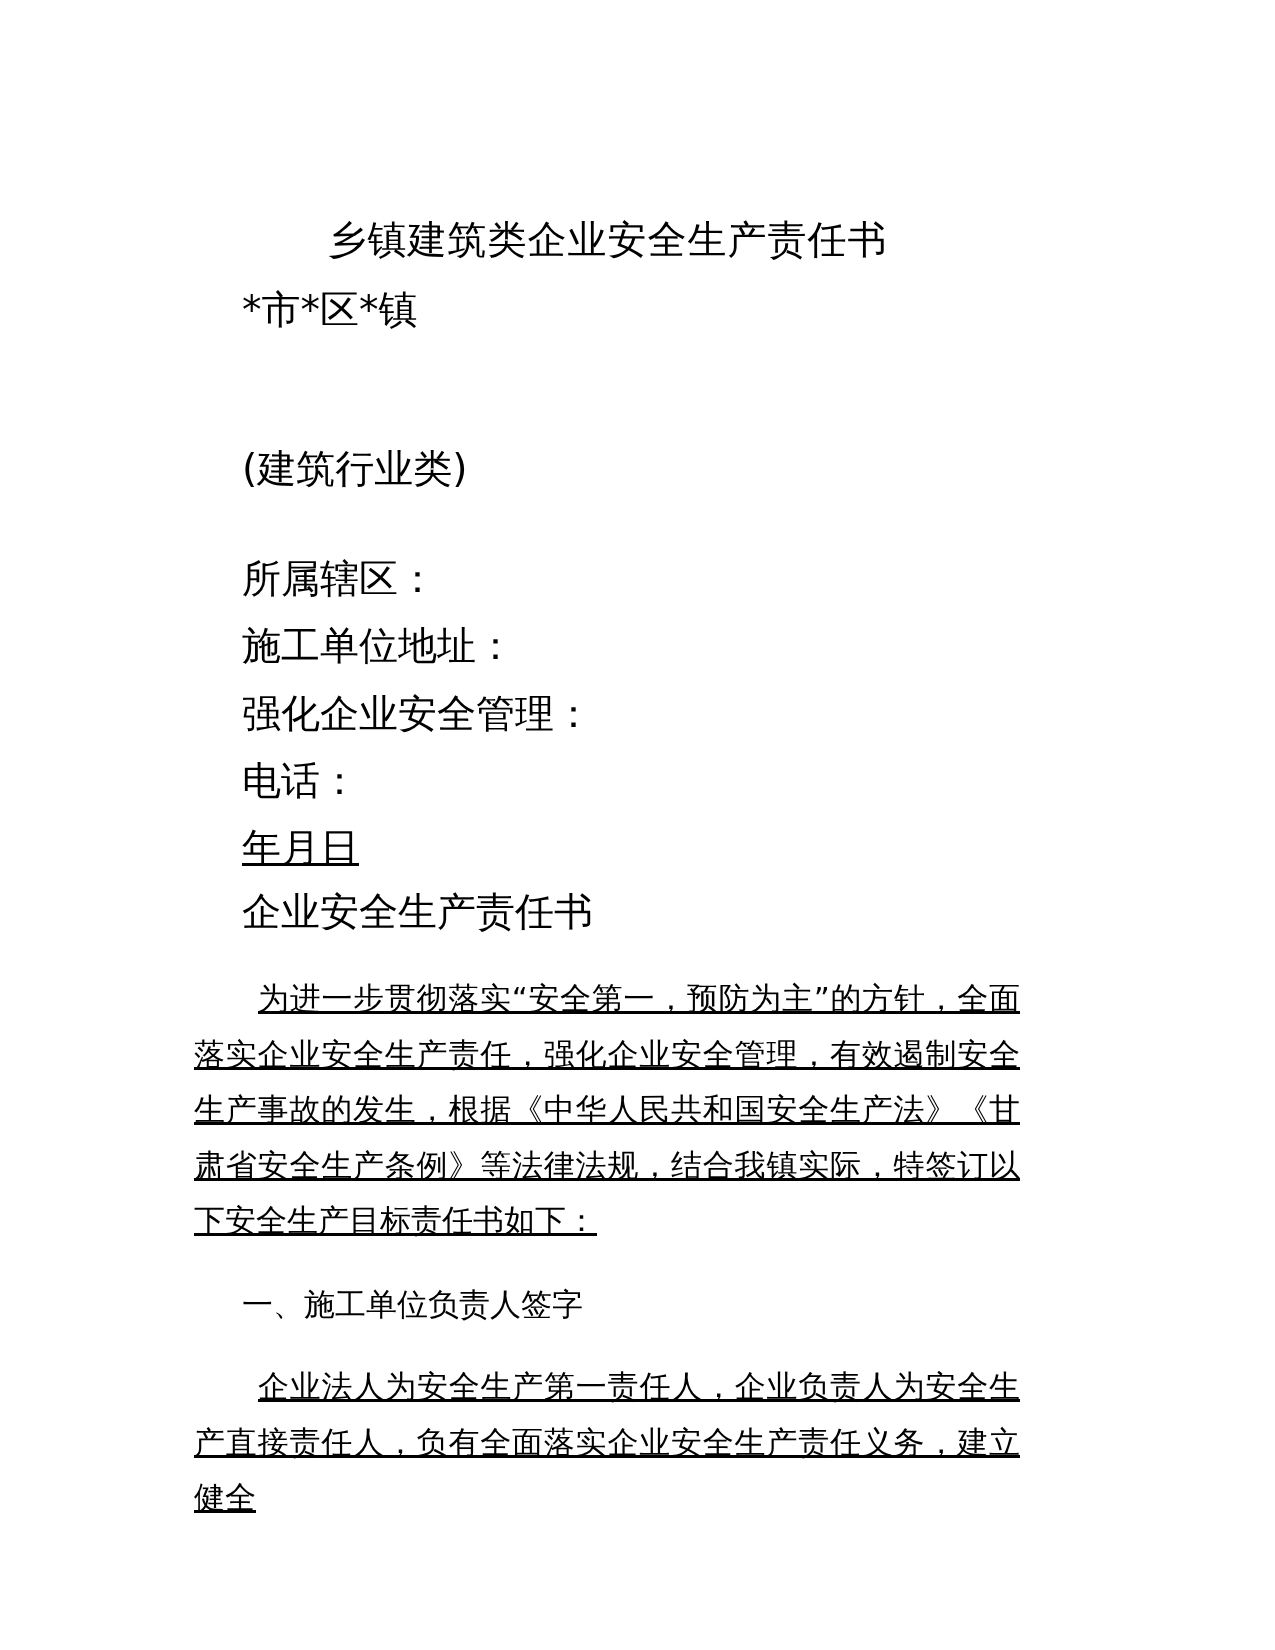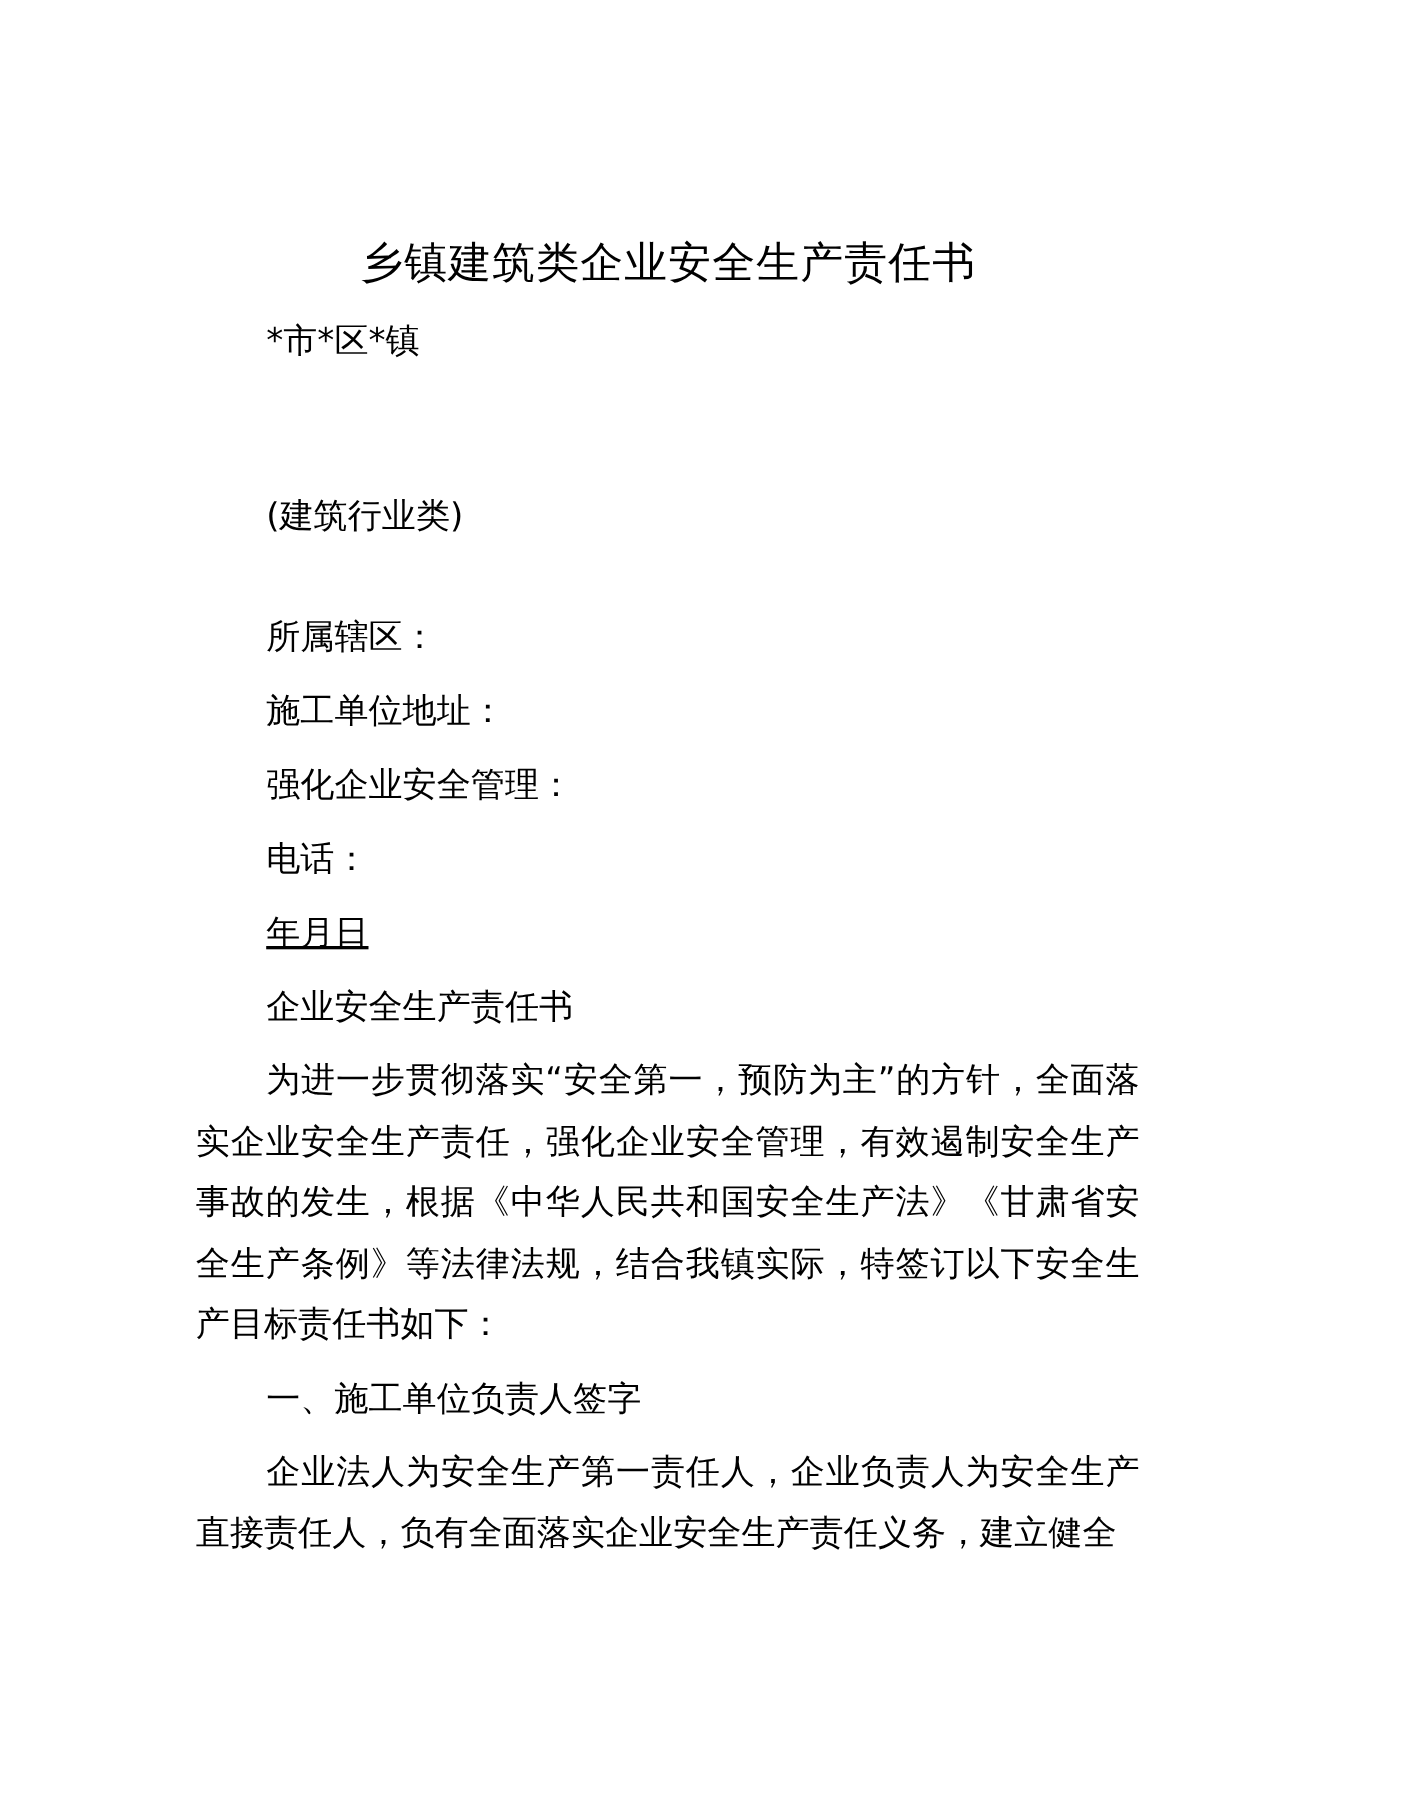--- a/index.html
+++ b/index.html
@@ -31,36 +31,37 @@
       width: 1215px;
       text-align: center;
       font-size: 39px;
       line-height: 56px;
       letter-spacing: 1px;
       white-space: nowrap;
     }
     .field-line {
       position: absolute;
       left: 242px;
-      font-size: 31px;
+      font-size: 39px;
       line-height: 44px;
       white-space: nowrap;
     }
     .body-block {
       position: absolute;
       left: 178px;
       width: 858px;
       font-size: 31px;
       line-height: 55.6px;
       text-align: justify;
       text-align-last: left;
     }
     .para {
-      margin: 0;
+      margin: 16px;
       text-indent: 64px;
+      text-decoration: underline;
     }
     .heading-line {
       margin: 0;
       padding-left: 64px;
       height: 66px;
       line-height: 55.6px;
       white-space: nowrap;
     }
     .gap { height: 12px; }
   </style>
@@ -71,21 +72,21 @@
 
   <div class="title">乡镇建筑类企业安全生产责任书</div>
 
   <div class="field-line" style="top:288px;">*市*区*镇</div>
   <div class="field-line" style="top:447px;">(建筑行业类)</div>
   <div class="field-line" style="top:557px;">所属辖区：</div>
   <div class="field-line" style="top:624px;">施工单位地址：</div>
   <div class="field-line" style="top:692px;">强化企业安全管理：</div>
   <div class="field-line" style="top:759px;">电话：</div>
   <div class="field-line" style="top:826px;text-decoration:underline;">年月日</div>
-  <div class="field-line" style="top:893px;">企业安全生产责任书</div>
+  <div class="field-line" style="top:893px;font-family:Liberation Mono, monospace;">企业安全生产责任书</div>
 
   <div class="body-block" style="top:955px;">
     <p class="para">为进一步贯彻落实“安全第一，预防为主”的方针，全面落实企业安全生产责任，强化企业安全管理，有效遏制安全生产事故的发生，根据《中华人民共和国安全生产法》《甘肃省安全生产条例》等法律法规，结合我镇实际，特签订以下安全生产目标责任书如下：</p>
     <div class="gap"></div>
     <p class="heading-line">一、施工单位负责人签字</p>
     <p class="para">企业法人为安全生产第一责任人，企业负责人为安全生产直接责任人，负有全面落实企业安全生产责任义务，建立健全</p>
   </div>
 
 </div>
 

